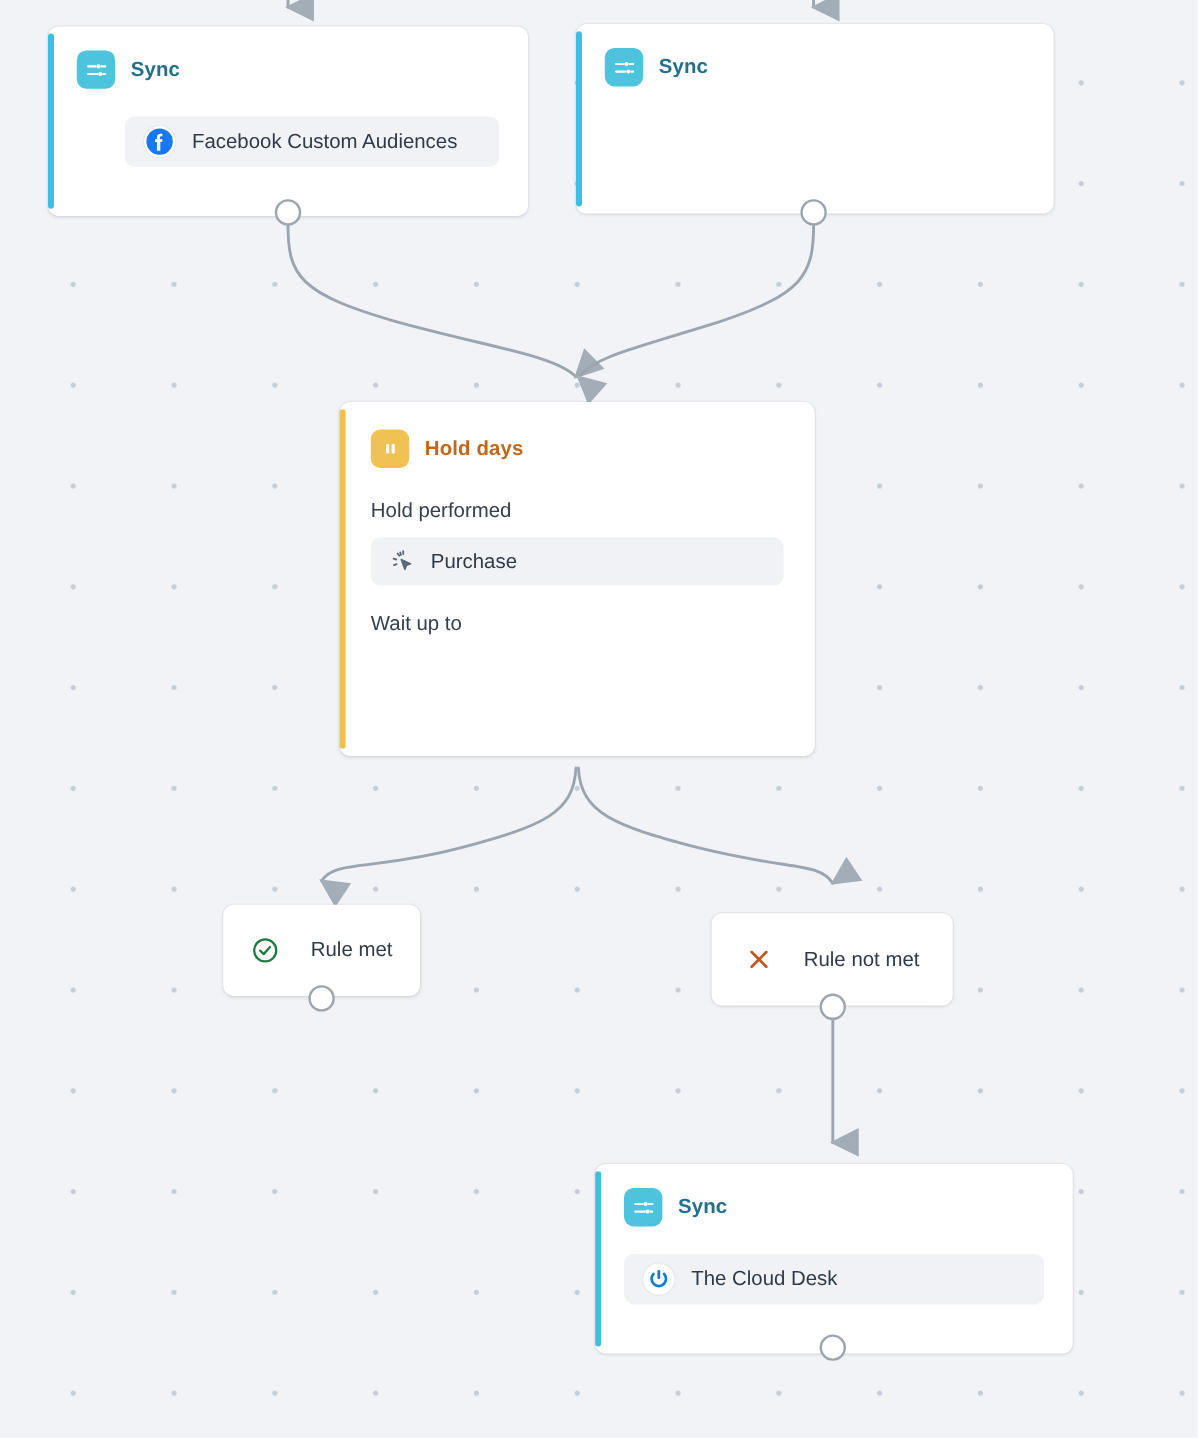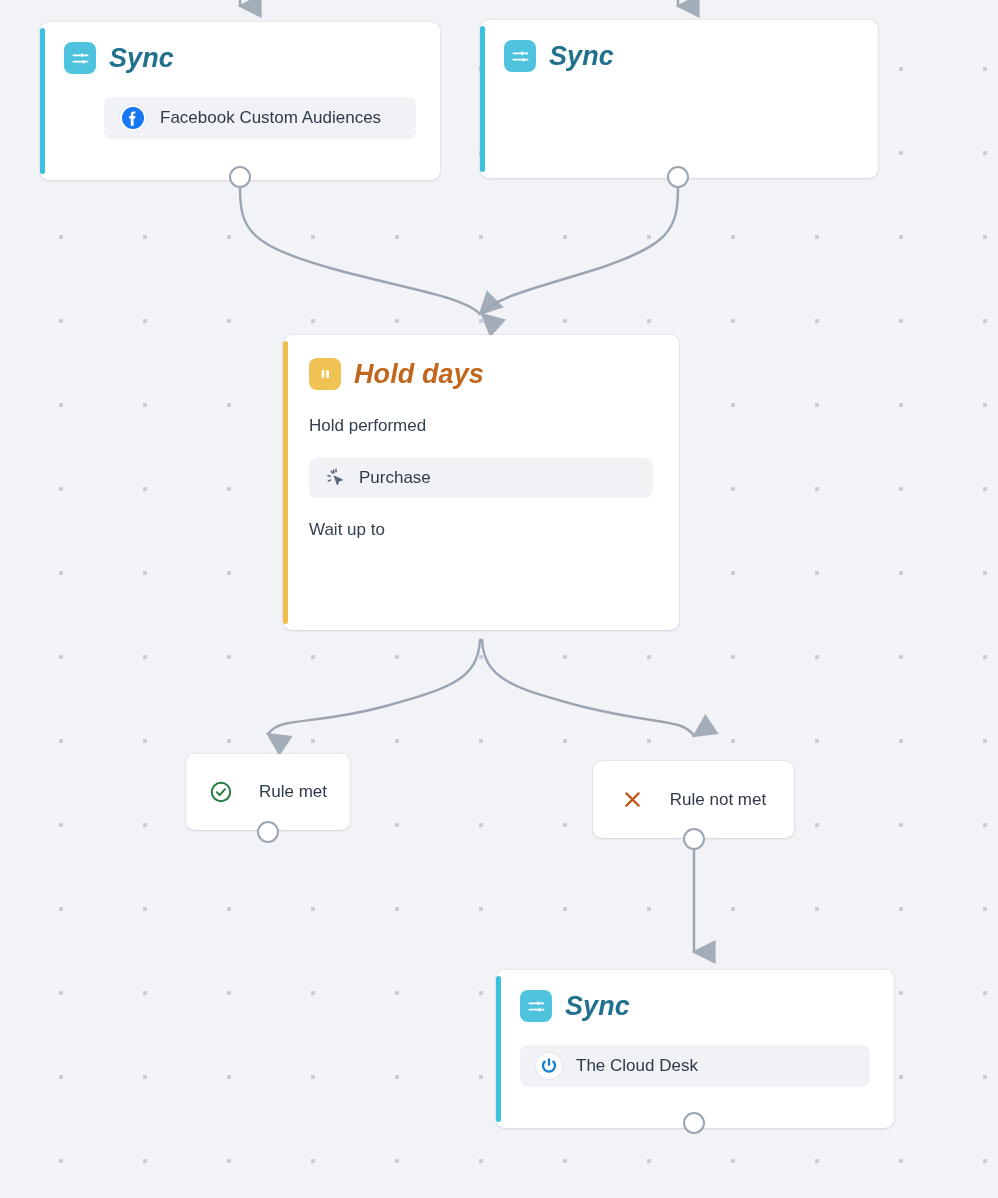--- a/index.html
+++ b/index.html
@@ -35,21 +35,21 @@
 
   .node-head { display: flex; align-items: center; gap: 13px; }
   .head-icon {
     width: 32px; height: 32px;
     border-radius: 8px;
     display: flex; align-items: center; justify-content: center;
     flex: none;
   }
   .head-icon.cyan { background: #4ec3dd; }
   .head-icon.amber { background: #f0c254; }
-  .head-title { font-size: 27px; font-weight: bold; letter-spacing: .1px; font-style: italic; }
+  .head-title { font-size: 17px; font-weight: bold; letter-spacing: .1px; }
   .head-title.teal { color: #21708d; }
   .head-title.orange { color: #c2661d; }
 
   .pill {
     display: flex; align-items: center; gap: 14px;
     background: #f0f2f6;
     border-radius: 8px;
     padding: 0 16px;
     height: 42px;
   }
@@ -161,21 +161,21 @@
       <div class="head-icon amber">
         <svg width="16" height="16" viewBox="0 0 24 24">
           <rect x="7" y="6" width="4" height="12" rx="1.4" fill="#ffffff"></rect>
           <rect x="14" y="6" width="4" height="12" rx="1.4" fill="#ffffff"></rect>
         </svg>
       </div>
       <span class="head-title orange">Hold days</span>
     </div>
 
     <div class="field-label" style="margin-top:26px;">Hold performed</div>
-    <div class="pill" style="margin-top:22px; height:40px; gap:12px;">
+    <div class="pill" style="margin-top:12px; height:40px; gap:12px;">
       <span style="display:flex;">
         <svg width="22" height="22" viewBox="0 0 24 24" stroke="#5b6878" stroke-width="1.7" stroke-linecap="round" fill="none">
           <path d="M12 2.6v2.6M6.9 4.6l1.5 2.1M3.2 9.3l2.5.8M3.6 15.2l2.4-.9M9.3 3.6l.6 2.4"></path>
           <path d="M10.2 10l8.6 4-3.7 1.3-1.6 3.8-3.3-9.1z" fill="#5b6878" stroke="#5b6878" stroke-width="1.3" stroke-linejoin="round"></path>
         </svg>
       </span>
       <span class="pill-label">Purchase</span>
     </div>
 
     <div class="field-label" style="margin-top:22px;">Wait up to</div>

